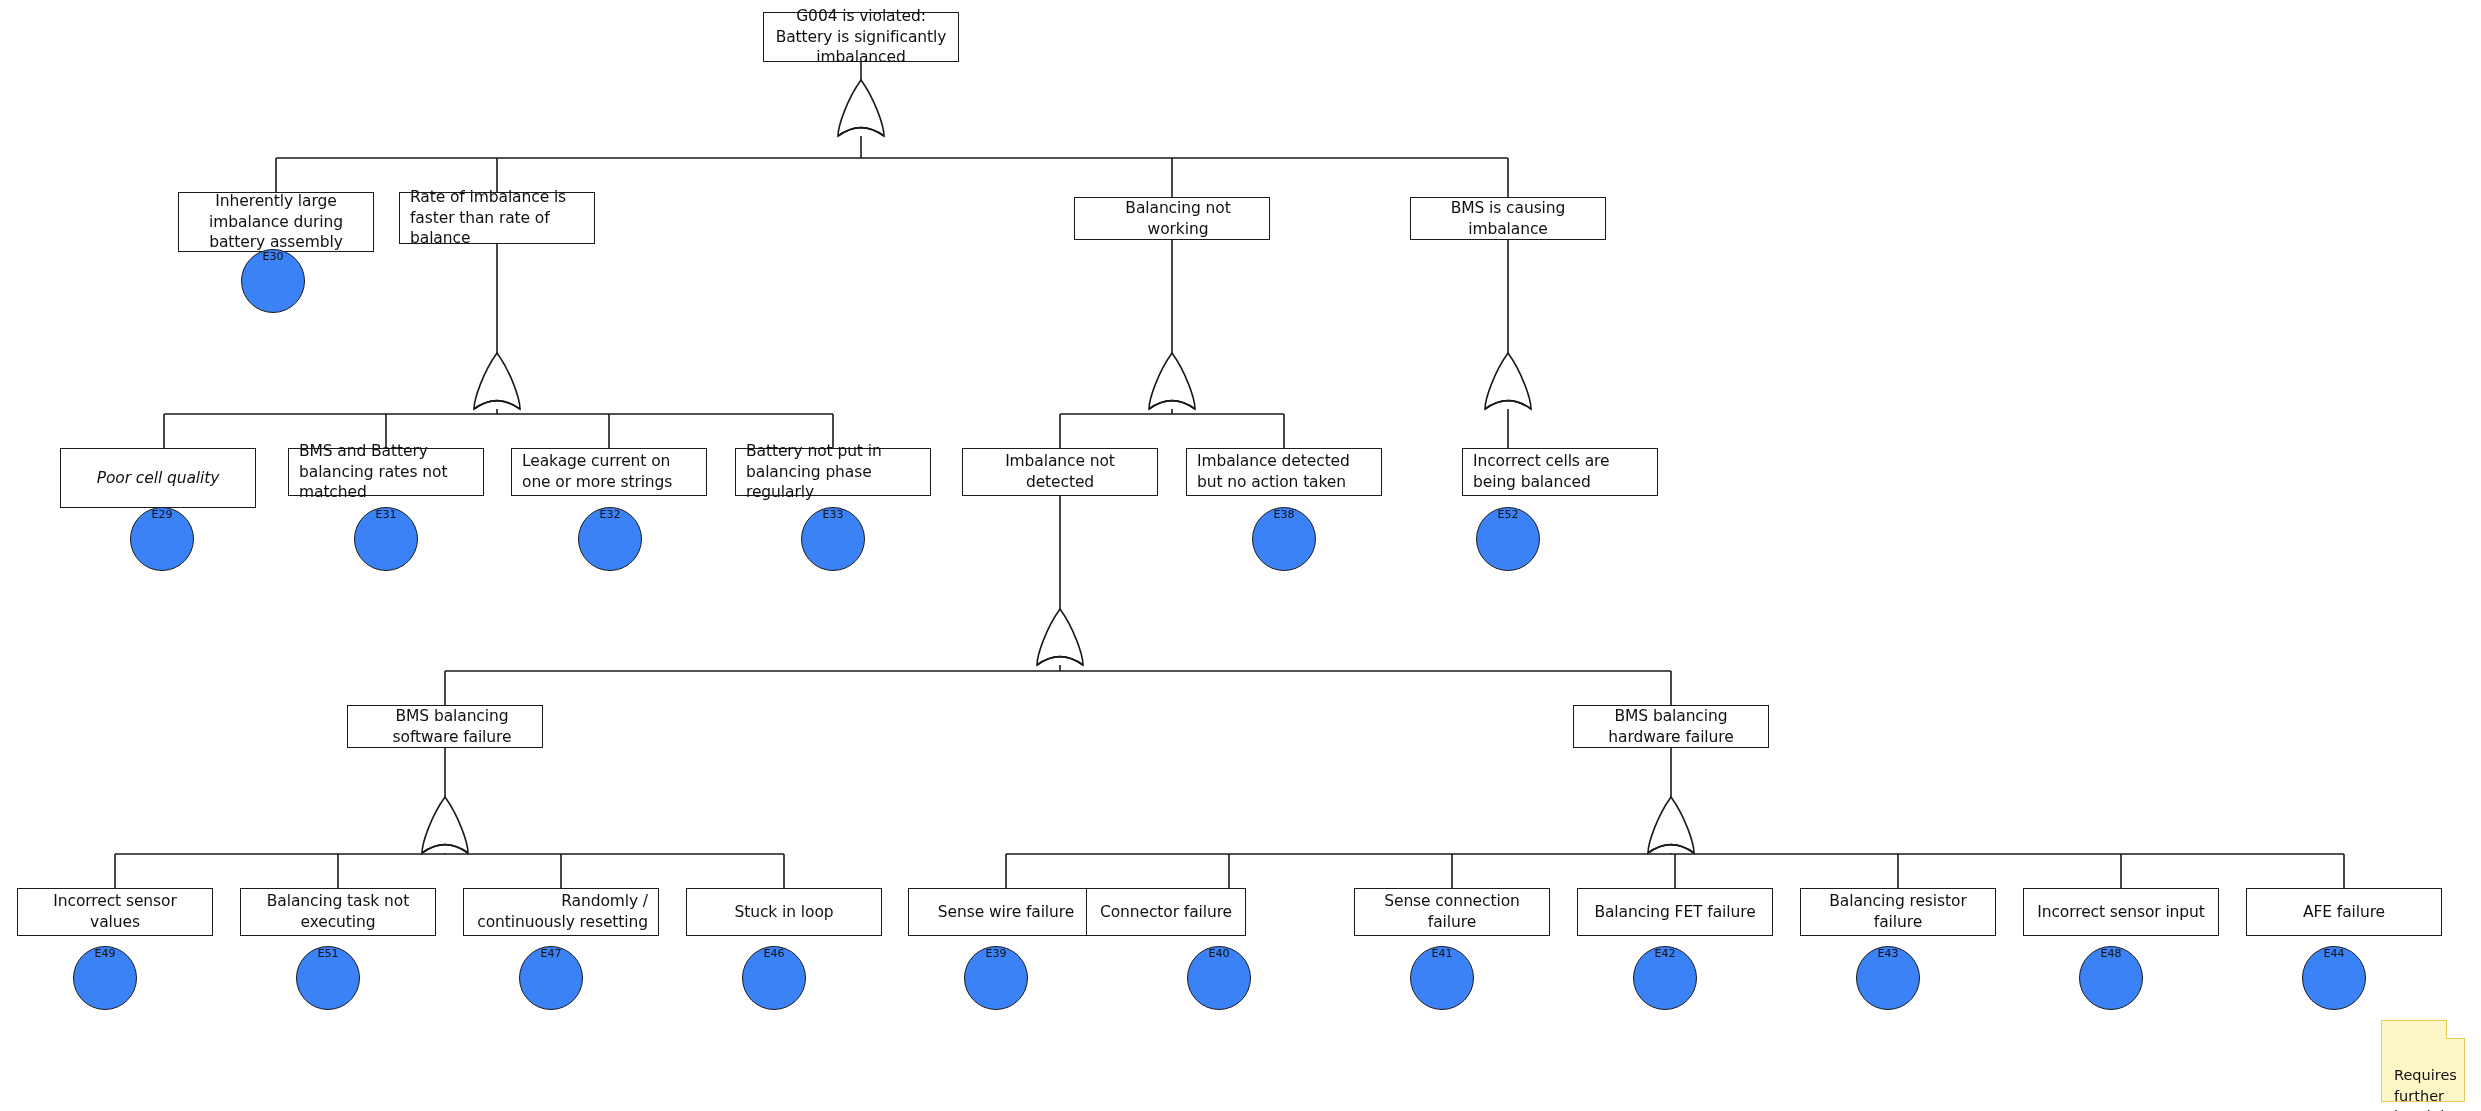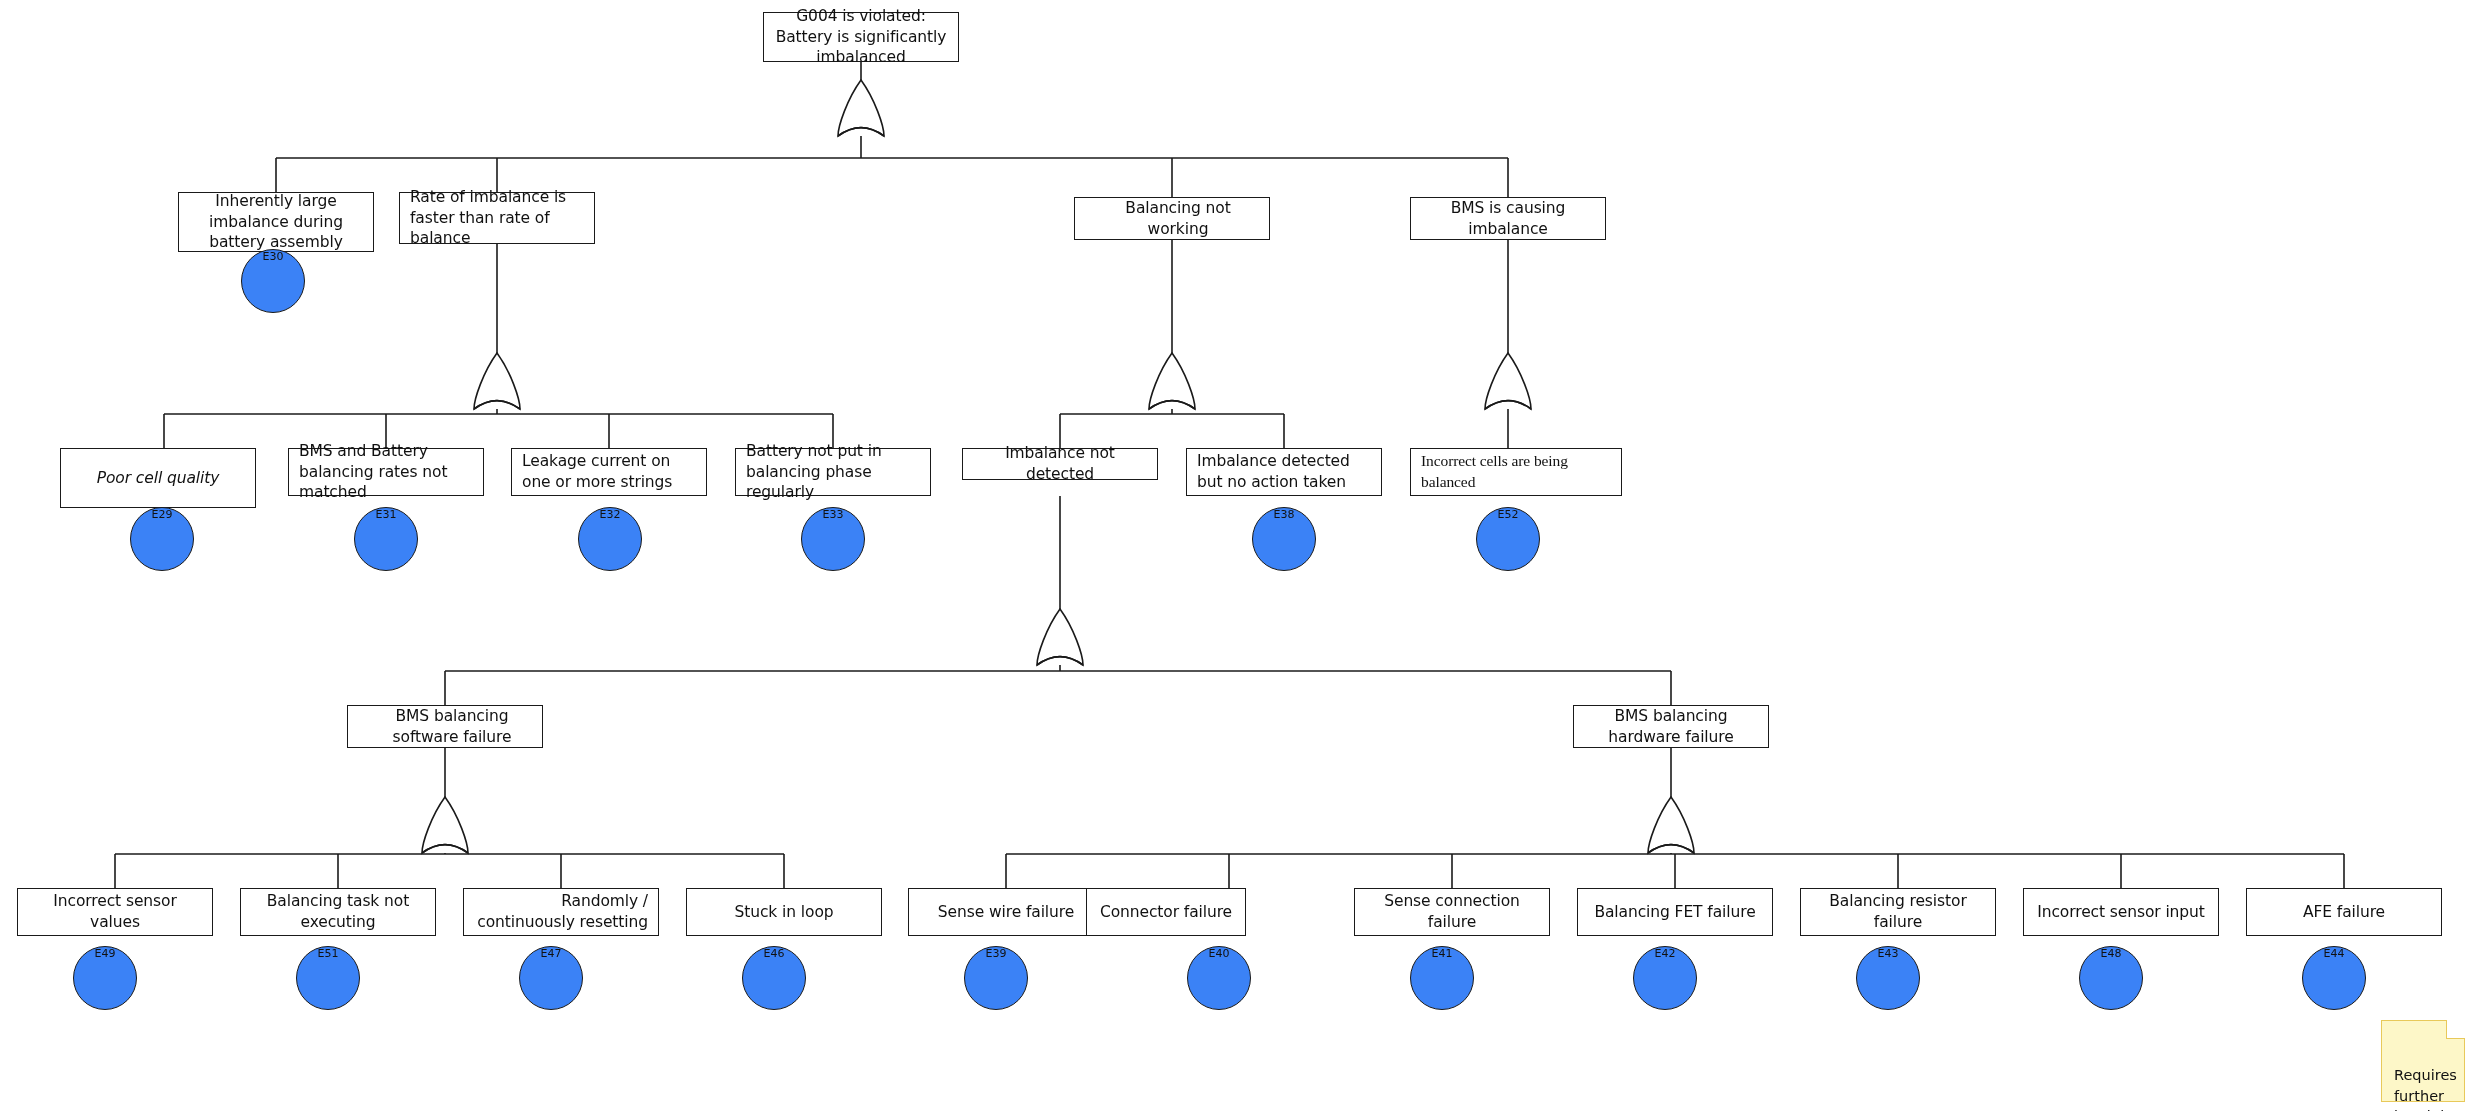--- a/index.html
+++ b/index.html
@@ -182,27 +182,27 @@
       </div>
       <div class="node-box align-left" style="left: 288px; top: 448px; width: 196px; height: 48px;">
         <span class="node-label">BMS and Battery balancing rates not matched</span>
       </div>
       <div class="node-box align-left" style="left: 511px; top: 448px; width: 196px; height: 48px;">
         <span class="node-label">Leakage current on one or more strings</span>
       </div>
       <div class="node-box align-left" style="left: 735px; top: 448px; width: 196px; height: 48px;">
         <span class="node-label">Battery not put in balancing phase regularly</span>
       </div>
-      <div class="node-box align-center" style="left: 962px; top: 448px; width: 196px; height: 32px;">
+      <div class="node-box align-center" style="left: 962px; top: 448px; width: 196px; height: 48px;">
         <span class="node-label">Imbalance not detected</span>
       </div>
       <div class="node-box align-left" style="left: 1186px; top: 448px; width: 196px; height: 48px;">
         <span class="node-label">Imbalance detected but no action taken</span>
       </div>
-      <div class="node-box align-left" style="left: 1410px; top: 448px; width: 212px; height: 48px; font-family: Liberation Serif, serif;">
+      <div class="node-box align-left" style="left: 1462px; top: 448px; width: 196px; height: 48px;">
         <span class="node-label">Incorrect cells are being balanced</span>
       </div>
       <div class="node-box align-center" style="left: 347px; top: 705px; width: 196px; height: 43px; padding-left: 24px;">
         <span class="node-label">BMS balancing software failure</span>
       </div>
       <div class="node-box align-center" style="left: 1573px; top: 705px; width: 196px; height: 43px;">
         <span class="node-label">BMS balancing hardware failure</span>
       </div>
       <div class="node-box align-center" style="left: 17px; top: 888px; width: 196px; height: 48px;">
         <span class="node-label">Incorrect sensor values</span>

